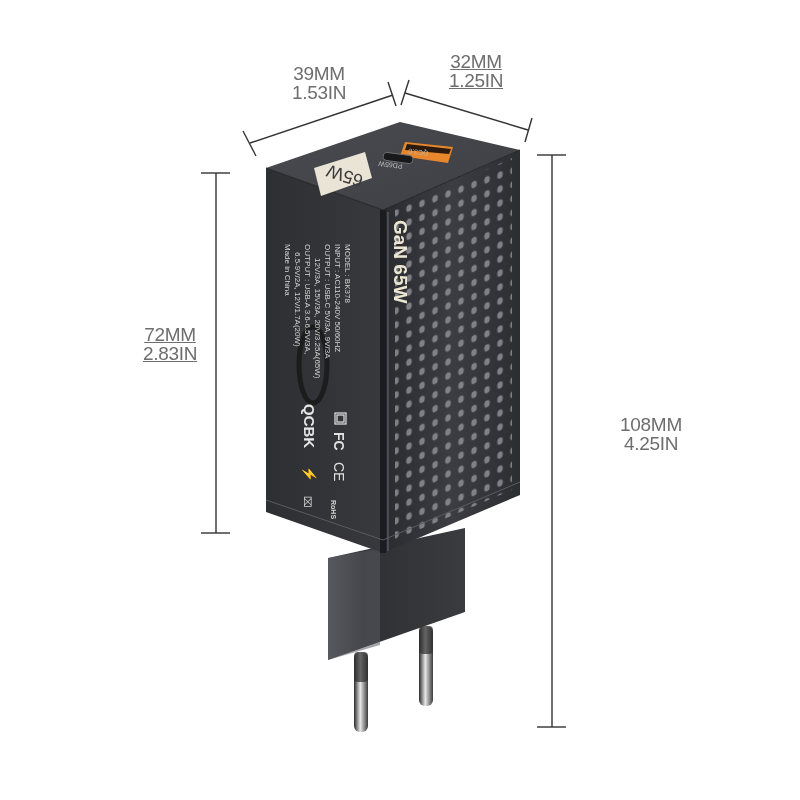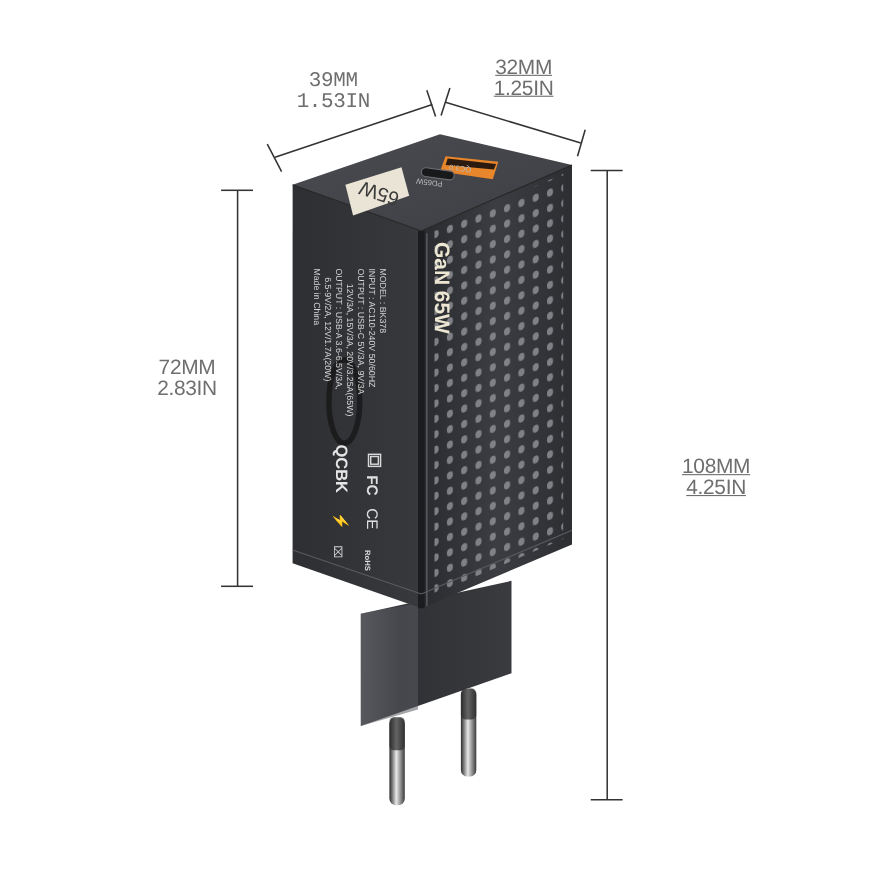--- a/index.html
+++ b/index.html
@@ -96,33 +96,33 @@
   <rect x="383" y="154" width="30" height="8" rx="4" transform="rotate(8 398 158)" fill="#18191b" stroke="#6d6e73" stroke-width="1"></rect>
 
   <g stroke="#d8d8d8" fill="none" stroke-width="1.3">
     <rect x="336" y="413" width="11" height="11" transform="rotate(90 341 418)"></rect>
     <rect x="338" y="415" width="7" height="7" transform="rotate(90 341 418)"></rect>
   </g>
 
   <ellipse cx="313" cy="365" rx="14" ry="38" fill="none" stroke="#151515" stroke-width="5" opacity="0.75"></ellipse>
 </svg>
 
-<div class="dim-label" style="left:263px;top:64px;width:80px;font-family:Liberation Mono, monospace;">
+<div class="dim-label" style="left:279px;top:64px;width:80px;">
   <span>39MM</span>
   <span>1.53IN</span>
 </div>
 <div class="dim-label" style="left:436px;top:52px;width:80px;text-decoration:underline;">
   <span>32MM</span>
   <span>1.25IN</span>
 </div>
-<div class="dim-label" style="left:128px;top:325px;width:84px;">
+<div class="dim-label" style="left:128px;top:325px;width:84px;text-decoration:underline;">
   <span>72MM</span>
   <span>2.83IN</span>
 </div>
-<div class="dim-label" style="left:608px;top:415px;width:86px;text-decoration:underline;">
+<div class="dim-label" style="left:608px;top:415px;width:86px;">
   <span>108MM</span>
   <span>4.25IN</span>
 </div>
 
 <div class="rot-text" style="left:322px;top:160px;font-size:18px;color:#3a3a3a;transform:rotate(-162deg) translate(-45px,-18px);">65W</div>
 
 <div class="rot-text" style="left:428px;top:157px;font-size:7px;color:#bbb;transform:rotate(187deg);">QC3.0</div>
 <div class="rot-text" style="left:402px;top:170px;font-size:7px;color:#bbb;transform:rotate(187deg);">PD65W</div>
 
 <div class="rot-text" style="left:411px;top:220px;font-size:19px;font-weight:bold;color:#ece6d2;transform:rotate(90deg);">GaN 65W</div>

